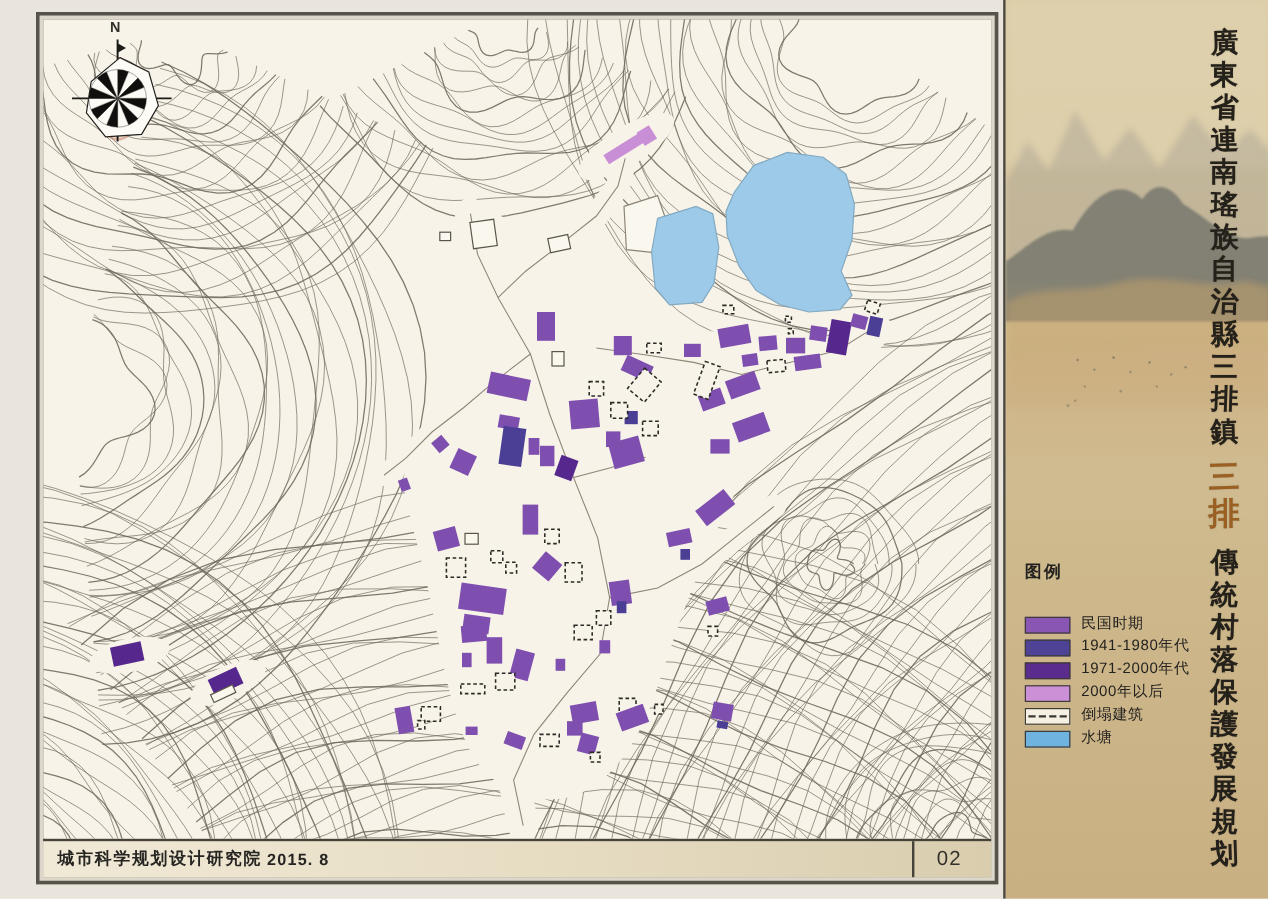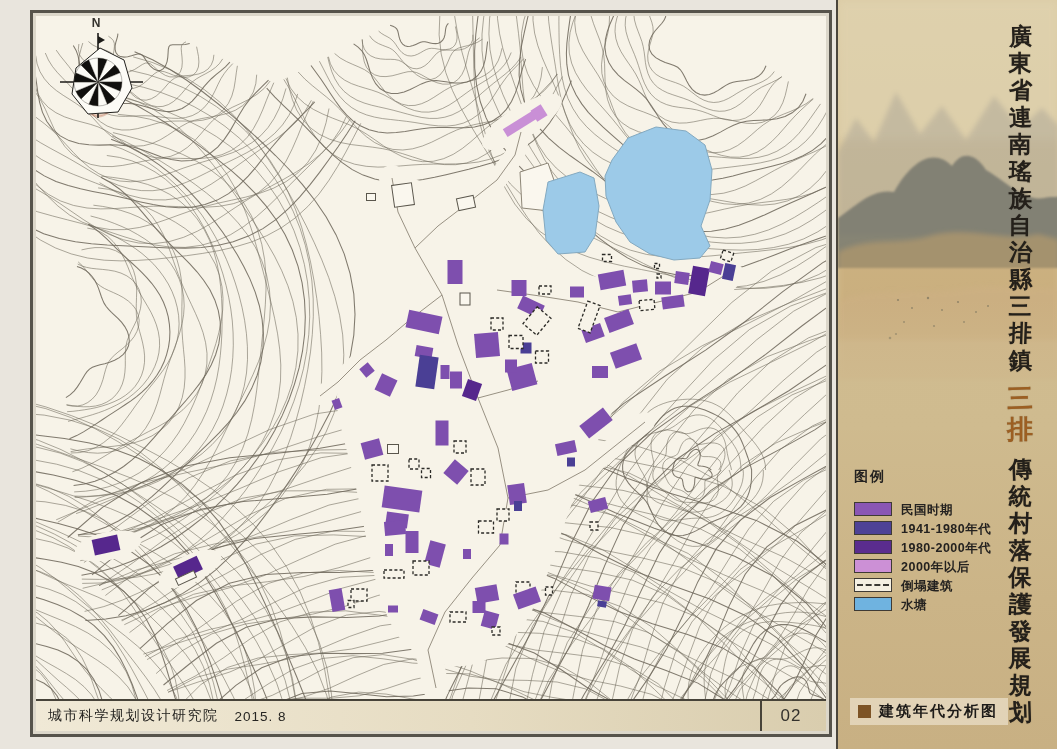--- a/index.html
+++ b/index.html
@@ -19,22 +19,22 @@
   }
   .map-area{position:absolute;left:3px;top:3px;width:790px;height:683px;overflow:hidden;}
   .map-area svg{display:block;}
   
   .bottom-bar{
     position:absolute;left:3px;right:3px;bottom:3px;height:32px;
     border-top:2px solid #474339;
     background:linear-gradient(90deg,#f0e9d6 0%,#e6dcc2 55%,#d9cdae 100%);
     display:flex;align-items:center;box-sizing:border-box;
   }
-  .org-text{font-weight:normal;font-size:14px;color:#262522;letter-spacing:1.5px;padding-left:12px;}
-  .date-text{font-weight:normal;font-size:13.5px;color:#262522;margin-left:16px;letter-spacing:1px;}
+  .org-text{font-weight:bold;font-size:14px;color:#262522;letter-spacing:1.5px;padding-left:12px;}
+  .date-text{font-weight:bold;font-size:13.5px;color:#262522;margin-left:4px;letter-spacing:1px;}
   .page-cell{
     margin-left:auto;margin-right:6px;width:58px;height:100%;
     border-left:2px solid #474339;
     display:flex;align-items:center;justify-content:center;
     font-size:17px;color:#33312c;letter-spacing:1px;
   }
   
   .right-panel{
     position:absolute;left:836px;top:0;width:221px;height:749px;
     background:linear-gradient(180deg,#dbcba5 0%,#d6c49b 28%,#cfbb8f 55%,#cbb487 80%,#c8b083 100%);
@@ -48,22 +48,22 @@
   }
   .title-char{
     font-family:"DejaVu Serif",serif;font-weight:bold;
     font-size:23px;line-height:27px;color:#24201a;
     text-shadow:0 0 1px rgba(40,30,20,.35);
   }
   .title-char.accent{color:#9c5f22;font-size:26px;line-height:31px;}
   .gap-after{margin-bottom:10px;}
   
   .legend{position:absolute;left:16px;top:468px;}
-  .legend-title{font-weight:bold;font-size:14px;color:#242220;letter-spacing:2px;margin-bottom:16px;font-family:Liberation Serif, serif;}
-  .legend-row{display:flex;align-items:flex-start;margin-bottom:5px;height:14px;font-weight:bold;}
+  .legend-title{font-weight:bold;font-size:14px;color:#242220;letter-spacing:2px;margin-bottom:28px;font-family:Liberation Serif, serif;}
+  .legend-row{display:flex;align-items:flex-end;margin-bottom:5px;height:14px;}
   .legend-swatch{
     width:36px;height:12px;border:1.5px solid #3e3a34;box-sizing:content-box;
     position:relative;flex:0 0 auto;
   }
   .legend-swatch .dash-line{
     position:absolute;left:2px;right:2px;top:50%;margin-top:-1px;
     border-top:2.5px dashed #3a3833;
   }
   .legend-label{margin-left:9px;font-size:12.5px;color:#242220;letter-spacing:.5px;white-space:nowrap;}
   
@@ -535,36 +535,32 @@
         <div class="legend-row">
           <div class="legend-swatch" style="background: rgb(138, 86, 180);"></div>
           <span class="legend-label">民国时期</span>
         </div>
         <div class="legend-row">
           <div class="legend-swatch" style="background: rgb(78, 66, 150);"></div>
           <span class="legend-label">1941-1980年代</span>
         </div>
         <div class="legend-row">
           <div class="legend-swatch" style="background: rgb(90, 44, 142);"></div>
-          <span class="legend-label">1980-2000年代</span>
+          <span class="legend-label">1971-2000年代</span>
         </div>
         <div class="legend-row">
           <div class="legend-swatch" style="background: rgb(204, 144, 214);"></div>
           <span class="legend-label">2000年以后</span>
         </div>
         <div class="legend-row">
           <div class="legend-swatch" style="background: rgb(245, 240, 226);">
             <div class="dash-line"></div>
           </div>
           <span class="legend-label">倒塌建筑</span>
         </div>
         <div class="legend-row">
           <div class="legend-swatch" style="background: rgb(111, 179, 224);"></div>
           <span class="legend-label">水塘</span>
         </div>
       </div>
   </div>
 
-  <div class="analysis-label">
-    <span class="analysis-square" id="analysisSquare" style="background: rgb(125, 84, 38);"></span>
-    <span class="analysis-text">建筑年代分析图</span>
-  </div>
 </div>
 
 </body></html>

